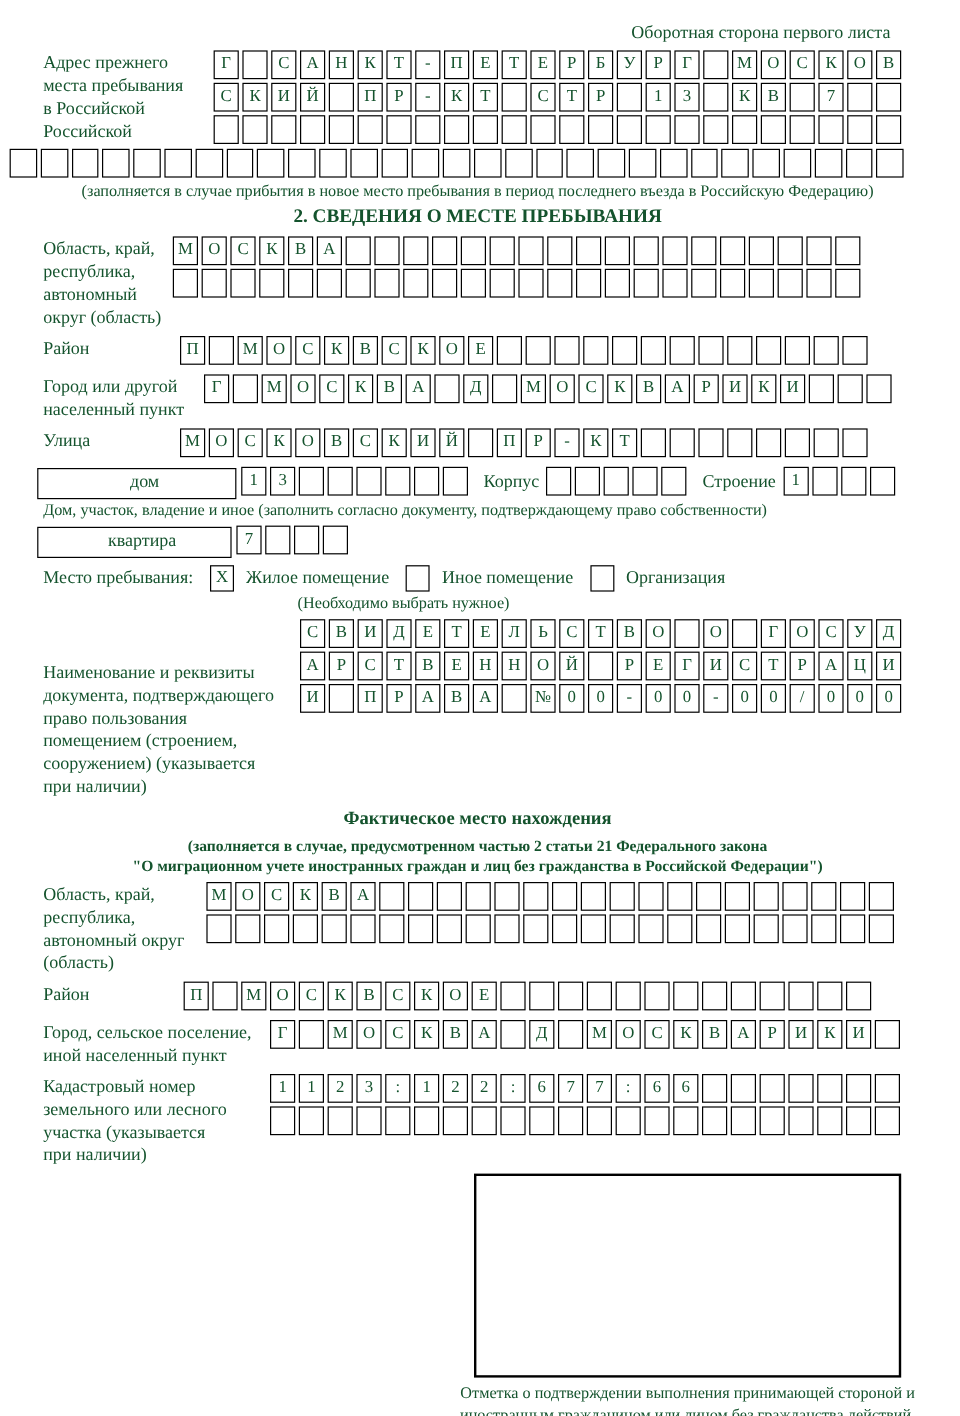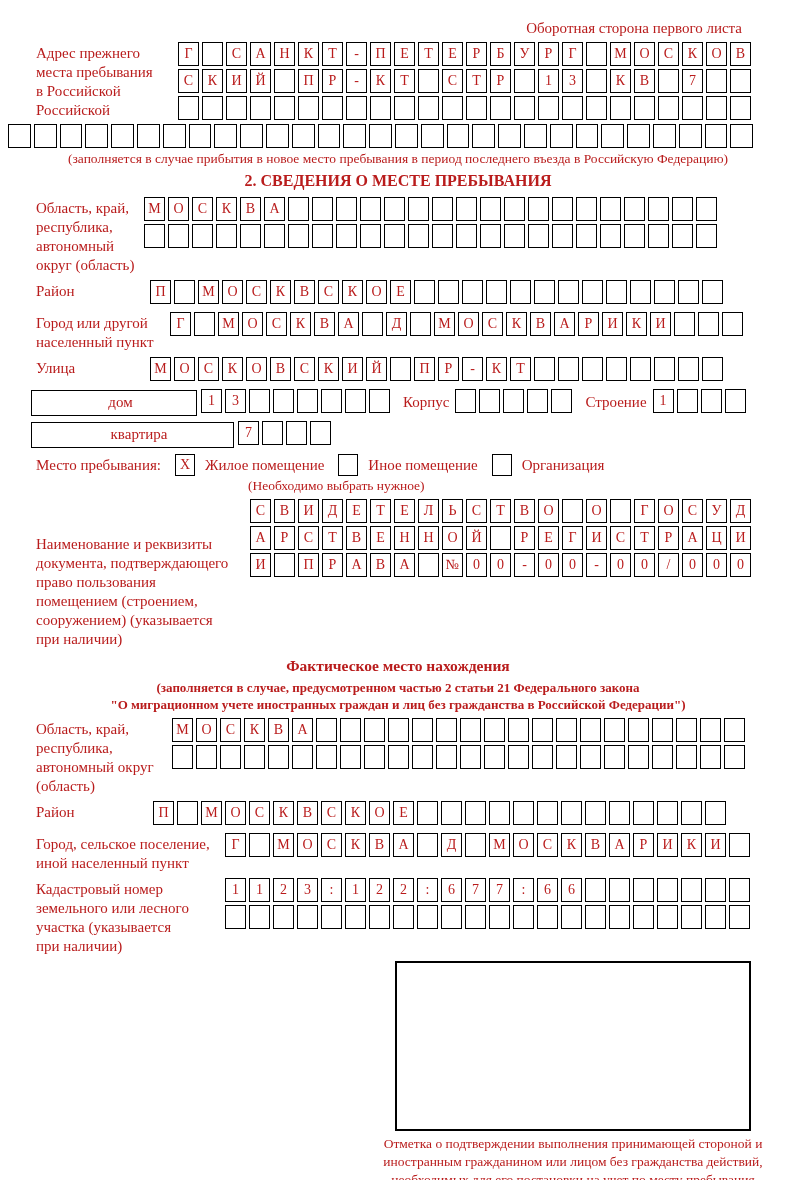--- a/index.html
+++ b/index.html
@@ -2,21 +2,21 @@
 <html><head>
 <meta charset="utf-8">
 <style>
   * { box-sizing: border-box; }
   html, body { margin: 0; padding: 0; background: #ffffff; }
   .page {
     position: relative;
     width: 800px;
     height: 1180px;
     background: #fff;
-    color: #b91c1c;
+    color: #14532d;
     font-family: "Liberation Serif", "DejaVu Serif", serif;
     padding: 6px 0 0 8px;
     overflow: hidden;
   }
   .page-title { margin-top: 14px; padding-right: 58px; text-align: right; font-size: 15px; }
 
   .block { display: flex; align-items: flex-start; margin-left: 28px; margin-top: 5px; }
   .label { font-size: 15px; line-height: 19px; flex: 0 0 auto; padding-top: 2px; }
   .w142 { width: 142px; } .w108 { width: 108px; } .w114 { width: 114px; }
   .w134 { width: 134px; } .w214 { width: 214px; margin-top: 34px; } .w136 { width: 136px; }
@@ -34,21 +34,21 @@
 
   .note { font-size: 13.5px; }
   .note.center { width: 780px; text-align: center; margin-top: 1px; }
   .section-title { width: 780px; text-align: center; font-weight: bold; font-size: 16px; margin: 5px 0 7px 0; }
 
   .house-row { display: flex; align-items: center; margin-left: 23px; margin-top: 5px; }
   .labelbox {
     height: 26px; border: 1.5px solid #000; display: flex; align-items: center;
     justify-content: center; font-size: 15px; margin-right: 4px; flex: 0 0 auto; padding-left: 13px;
   }
-  .dom-box { width: 166px; } .kv-box { width: 203px; }
+  .dom-box { width: 166px; } .kv-box { width: 162px; }
   .inline-label { font-size: 15px; margin: 0 6px 0 10px; }
   .cap { font-size: 13.5px; margin-left: 28px; margin-top: 1px; }
 
   .stay-row { display: flex; align-items: center; margin-left: 28px; margin-top: 6px; font-size: 15px; }
   .checkbox {
     width: 20px; height: 22px; border: 1.5px solid #000; display: inline-flex;
     align-items: center; justify-content: center; font-size: 14px; margin: 0 10px 0 14px; flex: 0 0 auto;
   }
   .stay-note { margin-left: 240px; margin-top: 2px; font-size: 13.5px; }
 
@@ -365,20 +365,21 @@
         <span class="cell"></span>
       </div>
     <div class="inline-label">Строение</div>
     <div class="grid">
         <span class="cell">1</span>
         <span class="cell"></span>
         <span class="cell"></span>
         <span class="cell"></span>
       </div>
   </div>
+  <div class="cap">Дом, участок, владение и иное (заполнить согласно документу, подтверждающему право собственности)</div>
 
   <div class="house-row">
     <div class="labelbox kv-box">квартира</div>
     <div class="grid">
         <span class="cell">7</span>
         <span class="cell"></span>
         <span class="cell"></span>
         <span class="cell"></span>
       </div>
   </div>

